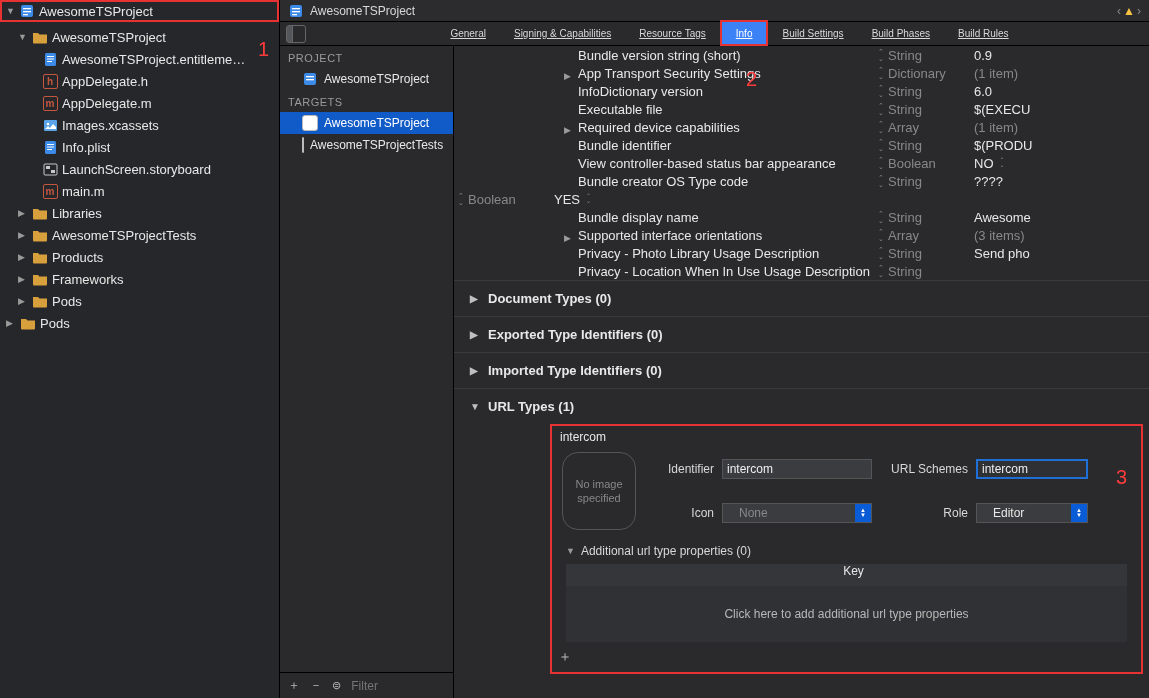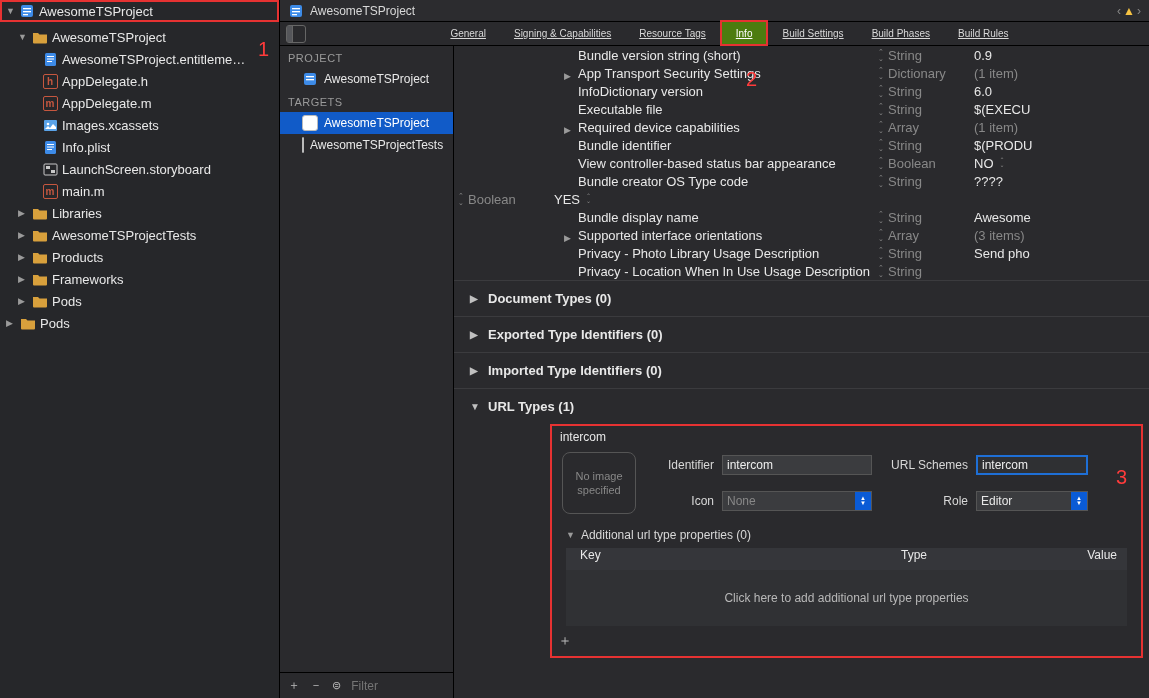--- a/index.html
+++ b/index.html
@@ -128,21 +128,21 @@
     padding: 0 14px;
     height: 24px;
     display: flex;
     align-items: center;
     color: #d8d8d8;
     cursor: pointer;
     font-size: 10px;
     text-decoration: underline;
   }
   .tab.active {
-    background: #4d7c0f;
+    background: #3b82f6;
     border: 2px solid #e63232;
     color: #fff;
     height: 26px;
     margin-top: -1px;
   }
 
   .content-row {
     flex: 1;
     display: flex;
     overflow: hidden;
@@ -291,23 +291,23 @@
     color: #e8e8e8;
     font-size: 12px;
   }
   .url-form {
     display: flex;
     gap: 12px;
     padding: 4px 10px;
   }
   .img-well {
     width: 74px;
-    height: 62px;
+    height: 78px;
     border: 1px solid #555;
-    border-radius: 8px;
+    border-radius: 16px;
     color: #888;
     font-size: 11px;
     display: flex;
     align-items: center;
     justify-content: center;
     text-align: center;
     line-height: 1.3;
   }
   .form-grid {
     flex: 1;
@@ -334,21 +334,21 @@
   .form-input.active {
     border: 2px solid #1e6fd6;
     background: #2f3033;
   }
   .form-select {
     background: #3b3c3f;
     border: 1px solid #555;
     height: 20px;
     color: #888;
     font-size: 12px;
-    padding: 0 4px;
+    padding: 0 16px;
     position: relative;
     display: flex;
     align-items: center;
   }
   .form-select .sel-arrow {
     position: absolute;
     right: 0;
     top: 0;
     bottom: 0;
     width: 16px;
@@ -371,23 +371,24 @@
     color: #d8d8d8;
   }
   .additional-table {
     margin: 0 14px;
     background: #303134;
   }
   .add-thead {
     display: flex;
     background: #35363a;
     height: 22px;
-    align-items: flex-start;
+    align-items: center;
     font-size: 12px;
     color: #e8e8e8;
+    flex-direction: column;
   }
   .add-key { flex: 0 0 335px; padding-left: 14px; }
   .add-type { flex: 0 0 76px; }
   .add-value { flex: 1; text-align: right; padding-right: 10px; }
   .add-empty {
     height: 56px;
     display: flex;
     align-items: center;
     justify-content: center;
     color: #b8b8b8;

